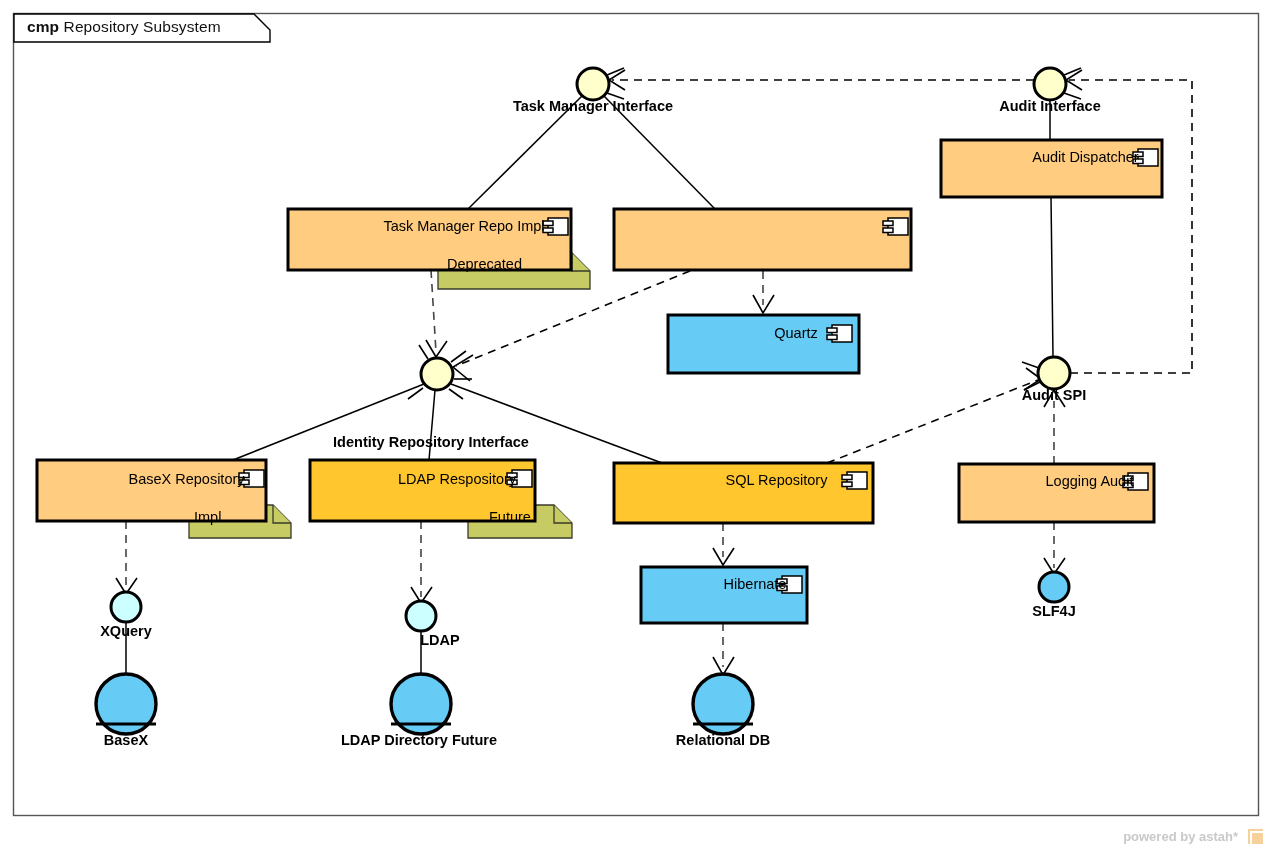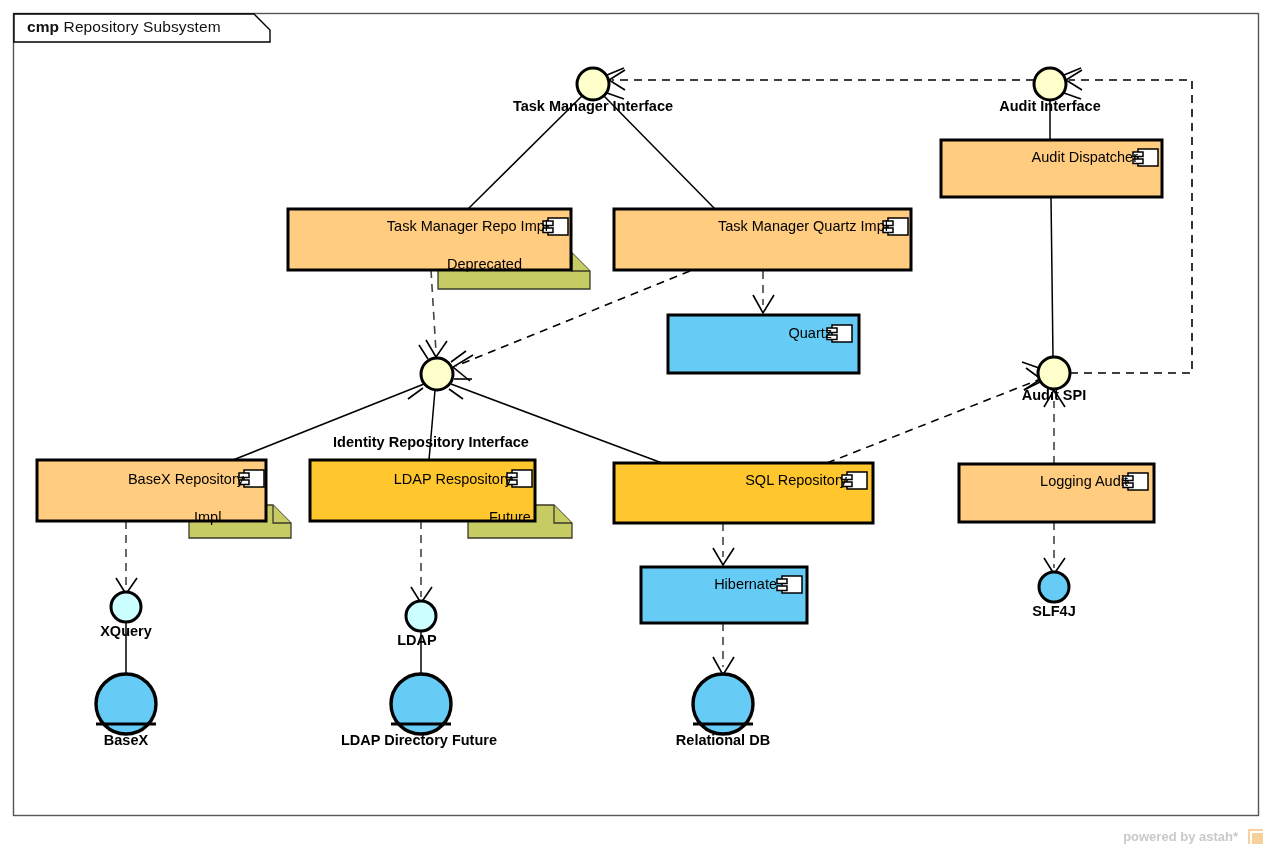--- a/index.html
+++ b/index.html
@@ -112,21 +112,22 @@
     stroke-width: 1.5;
   }
   .lbl {
     position: absolute;
     font-family: "Liberation Sans", sans-serif;
     color: #000000;
     white-space: nowrap;
   }
   .comp-label {
     font-size: 14.5px;
-    text-align: right;
+    text-align: center;
+    padding-left: 46px;
   }
   .note-label {
     font-size: 14.5px;
   }
   .iface-label {
     font-size: 14.5px;
     font-weight: bold;
     text-align: center;
   }
   .art-label {
@@ -341,41 +342,40 @@
     <circle class="art-circle-big" cx="723" cy="704" r="30"></circle>
     <line class="node-underline" x1="693" y1="724" x2="753" y2="724"></line>
   </svg>
 
   <div class="frame-label">
     <b>cmp</b>
     <span>Repository Subsystem</span>
   </div>
 
   <div class="lbl comp-label" style="left:288px; top:218px; width:260px;">Task Manager Repo Impl</div>
-  <div class="lbl comp-label" style="left:614px; top:218px; width:274px;">Task Manager Quartz Impl</div>
   <div class="lbl comp-label" style="left:941px; top:149px; width:197px;">Audit Dispatcher</div>
   <div class="lbl comp-label" style="left:668px; top:325px; width:164px;">Quartz</div>
   <div class="lbl comp-label" style="left:37px; top:471px; width:207px;">BaseX Repository</div>
   <div class="lbl comp-label" style="left:310px; top:471px; width:202px;">LDAP Respository</div>
   <div class="lbl comp-label" style="left:614px; top:472px; width:233px;">SQL Repository</div>
   <div class="lbl comp-label" style="left:959px; top:473px; width:169px;">Logging Audit</div>
   <div class="lbl comp-label" style="left:641px; top:576px; width:136px;">Hibernate</div>
 
   <div class="lbl note-label" style="left:447px; top:256px;">Deprecated</div>
   <div class="lbl note-label" style="left:194px; top:509px;">Impl</div>
   <div class="lbl note-label" style="left:489px; top:509px;">Future</div>
 
   <div class="lbl iface-label" style="left:473px; top:98px; width:240px;">Task Manager Interface</div>
   <div class="lbl iface-label" style="left:950px; top:98px; width:200px;">Audit Interface</div>
   <div class="lbl iface-label" style="left:291px; top:388px; width:280px;margin-top:46px;">Identity Repository Interface</div>
   <div class="lbl iface-label" style="left:984px; top:387px; width:140px;">Audit SPI</div>
 
   <div class="lbl art-label" style="left:66px; top:623px; width:120px;">XQuery</div>
   <div class="lbl art-label" style="left:66px; top:732px; width:120px;">BaseX</div>
-  <div class="lbl art-label" style="left:357px; top:632px; width:120px;text-align:center;">LDAP</div>
+  <div class="lbl art-label" style="left:380px; top:632px; width:120px;text-align:center;">LDAP</div>
   <div class="lbl art-label" style="left:299px; top:732px; width:240px;">LDAP Directory Future</div>
   <div class="lbl art-label" style="left:633px; top:732px; width:180px;">Relational DB</div>
   <div class="lbl art-label" style="left:994px; top:603px; width:120px;">SLF4J</div>
 
   <div class="watermark">
     <span>powered by astah*</span>
     <span class="astah-logo"></span>
   </div>
 
 </div>

